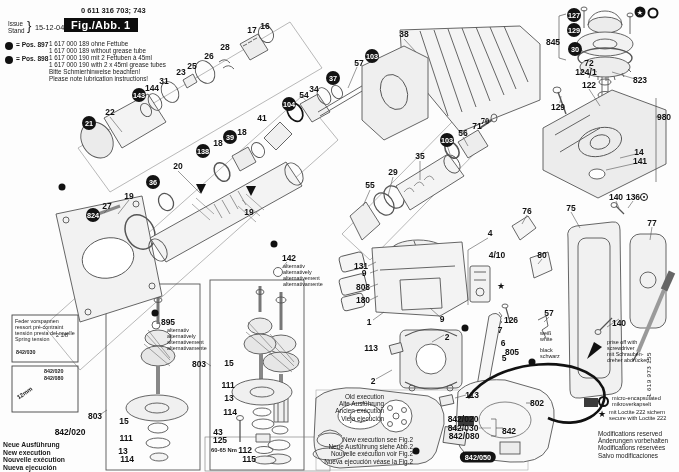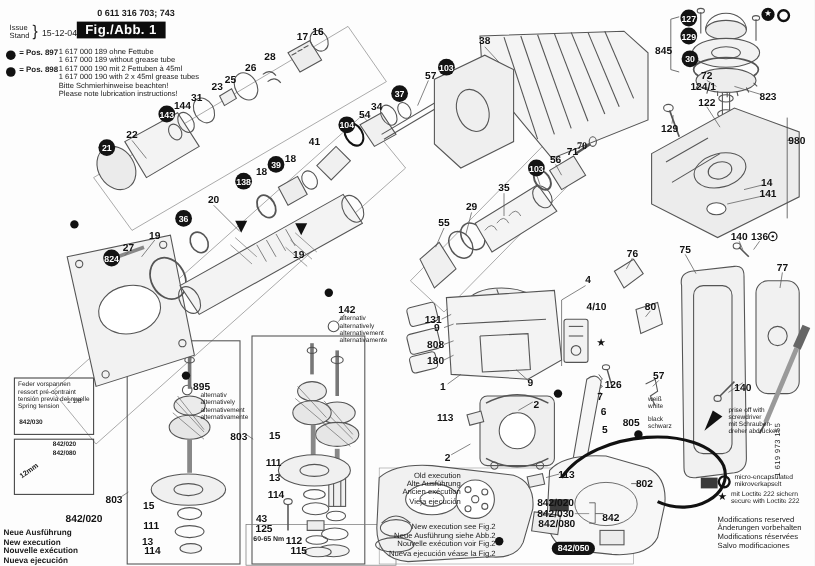--- a/index.html
+++ b/index.html
@@ -520,21 +520,21 @@
       <span class="callout plain" style="left: 363px; top: 287px;">808</span>
       <span class="callout plain" style="left: 363px; top: 300px;">180</span>
       <span class="callout plain" style="left: 369px; top: 322px;">1</span>
       <span class="callout plain" style="left: 371px; top: 348px;">113</span>
       <span class="callout plain" style="left: 373px; top: 381px;">2</span>
       <span class="callout plain" style="left: 442px; top: 319px;">9</span>
       <span class="callout plain" style="left: 447px; top: 337px;">2</span>
       <span class="callout plain" style="left: 511px; top: 320px;">126</span>
       <span class="callout plain" style="left: 500px; top: 330px;">7</span>
       <span class="callout plain" style="left: 503px; top: 343px;">6</span>
-      <span class="callout plain" style="left: 520px; top: 352px; padding-left: 12px;">805</span>
+      <span class="callout plain" style="left: 506px; top: 352px; padding-left: 12px;">805</span>
       <span class="callout plain" style="left: 504px; top: 358px;">5</span>
       <span class="callout plain" style="left: 549px; top: 313px;">57</span>
       <span class="callout plain" style="left: 619px; top: 323px;">140</span>
       <span class="callout plain" style="left: 289px; top: 258px;">142</span>
       <span class="callout plain" style="left: 168px; top: 322px;">895</span>
       <span class="callout plain" style="left: 95px; top: 416px;">803</span>
       <span class="callout plain" style="left: 124px; top: 421px;">15</span>
       <span class="callout plain" style="left: 126px; top: 438px;">111</span>
       <span class="callout plain" style="left: 123px; top: 451px;">13</span>
       <span class="callout plain" style="left: 127px; top: 459px;">114</span>

